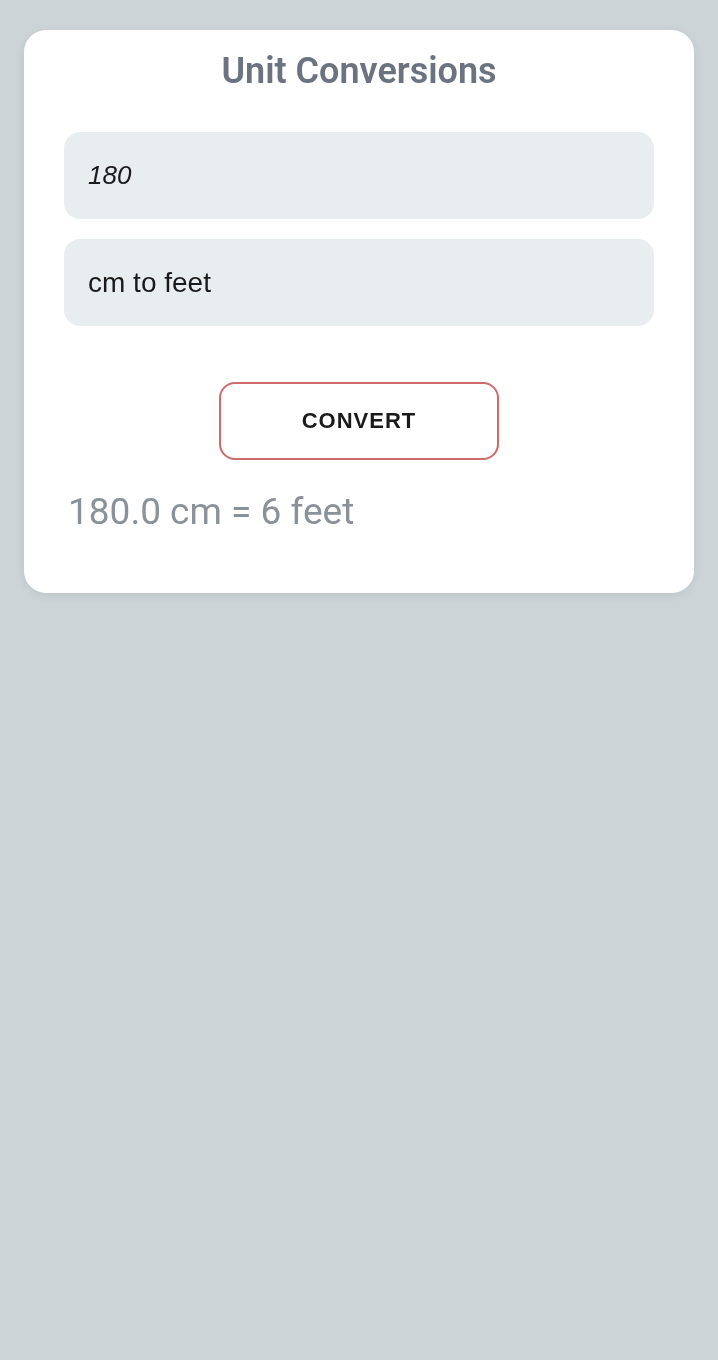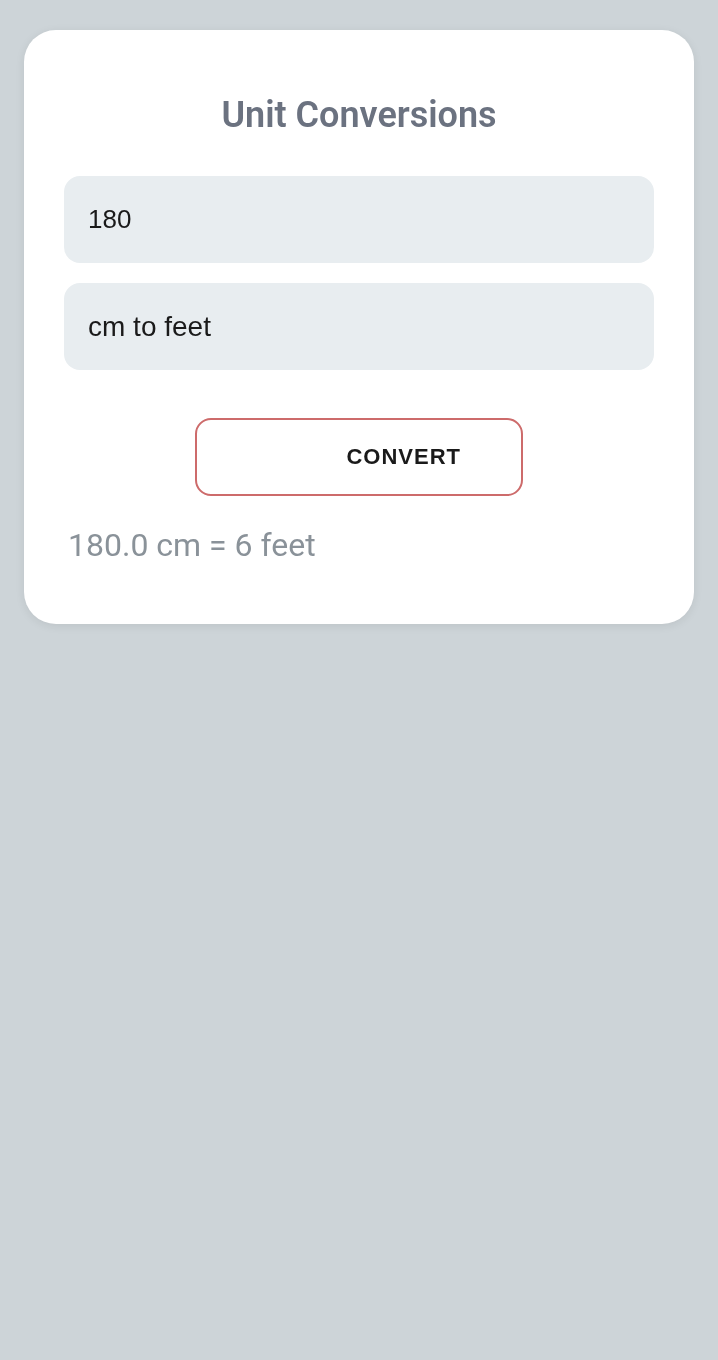--- a/index.html
+++ b/index.html
@@ -22,24 +22,24 @@
       height: 1360px;
       background-color: #cdd4d8;
       display: flex;
       justify-content: center;
       align-items: flex-start;
       padding: 30px 20px;
     }
 
     .card {
       background-color: #ffffff;
-      border-radius: 32px;
+      border-radius: 22px;
       width: 100%;
       max-width: 670px;
-      padding: 64px 40px 60px 40px;
+      padding: 20px 40px 60px 40px;
       box-shadow: 0 2px 10px rgba(0,0,0,0.08);
     }
 
     .title {
       text-align: center;
       font-size: 36px;
       font-weight: 600;
       color: #6b7280;
       margin-bottom: 40px;
     }
@@ -48,20 +48,21 @@
       width: 100%;
       background-color: #e8edf0;
       border: none;
       border-radius: 16px;
       padding: 28px 24px;
       font-size: 26px;
       color: #1a1a1a;
       outline: none;
       margin-bottom: 20px;
       display: block;
+      font-style: italic;
     }
 
     .input-field::placeholder {
       color: #9ca3af;
     }
 
     .dropdown-field {
       width: 100%;
       background-color: #e8edf0;
       border: none;
@@ -71,36 +72,35 @@
       color: #1a1a1a;
       outline: none;
       margin-bottom: 30px;
       appearance: none;
       -webkit-appearance: none;
       cursor: pointer;
     }
 
     .convert-button {
       display: block;
-      margin: 18px auto 30px auto;
+      margin: 26px auto 30px auto;
       background-color: #ffffff;
       border: 2px solid #cd6b6b;
       border-radius: 16px;
       padding: 24px 60px;
       font-size: 22px;
       font-weight: 700;
       letter-spacing: 1px;
       color: #1a1a1a;
       cursor: pointer;
-      width: 328px;
-      text-align: right;
+      width: 280px;
     }
 
     .result-text {
-      font-size: 32px;
+      font-size: 37px;
       color: #8a9299;
       font-weight: 400;
       margin-top: 0;
       padding-left: 4px;
     }
   </style>
 </head>
 <body>
 
 <div class="phone-container">

